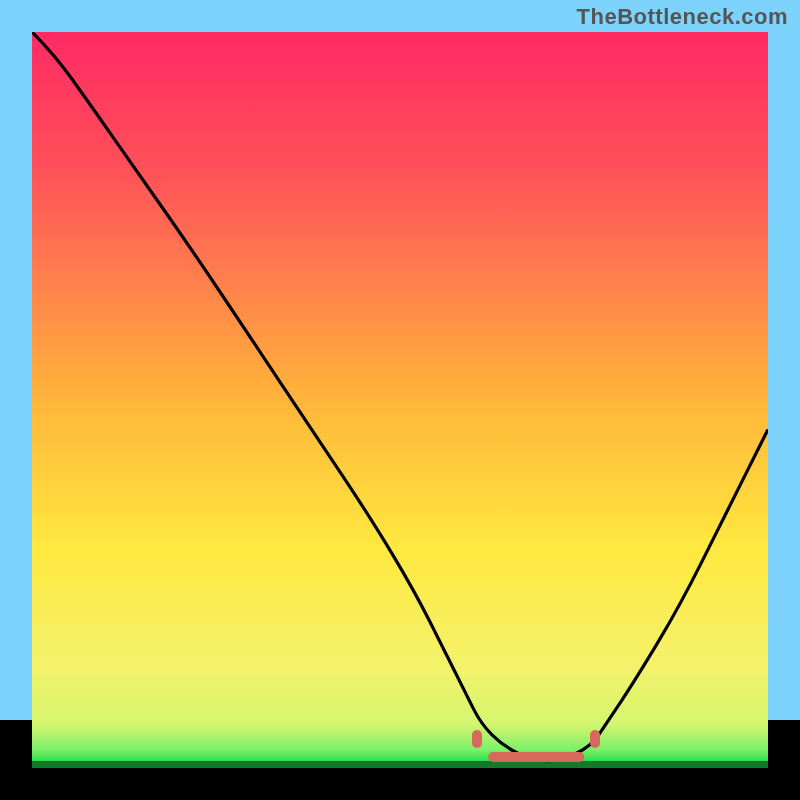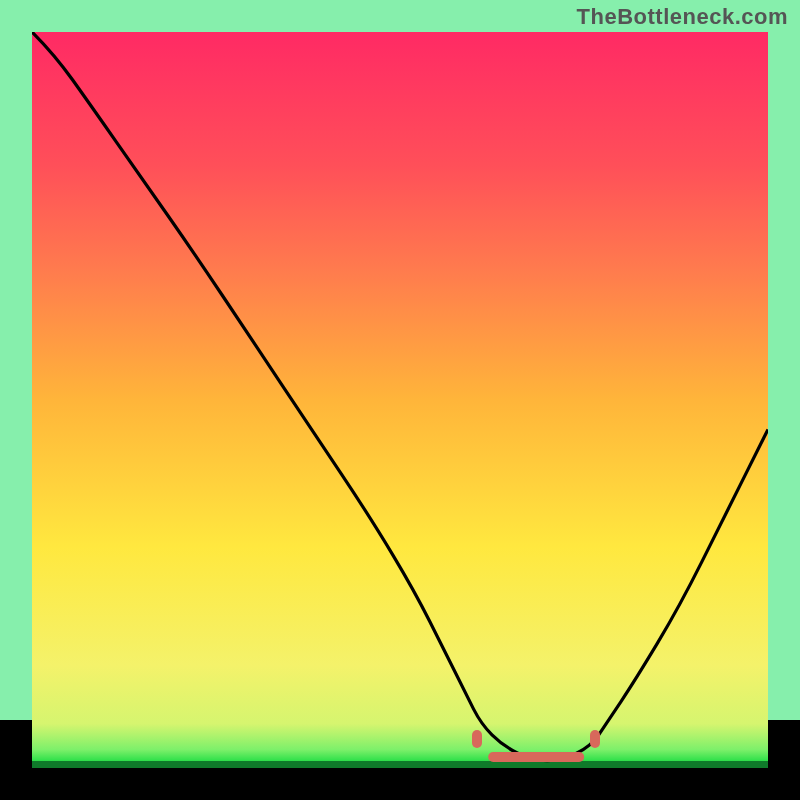--- a/index.html
+++ b/index.html
@@ -8,21 +8,21 @@
     width: 800px;
     height: 800px;
     background: #000;
     font-family: Arial, Helvetica, sans-serif;
     overflow: hidden;
   }
   .frame {
     position: relative;
     width: 800px;
     height: 720px;
-    background: #86efac;
+    background: #7dd3fc;
   }
   .watermark {
     position: absolute;
     top: 4px;
     right: 12px;
     color: #555;
     font-size: 22px;
     font-weight: 600;
     letter-spacing: 0.5px;
     z-index: 30;

